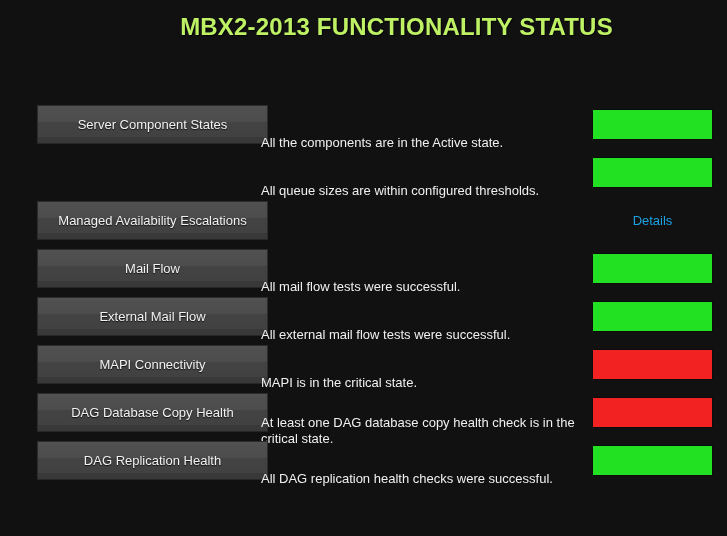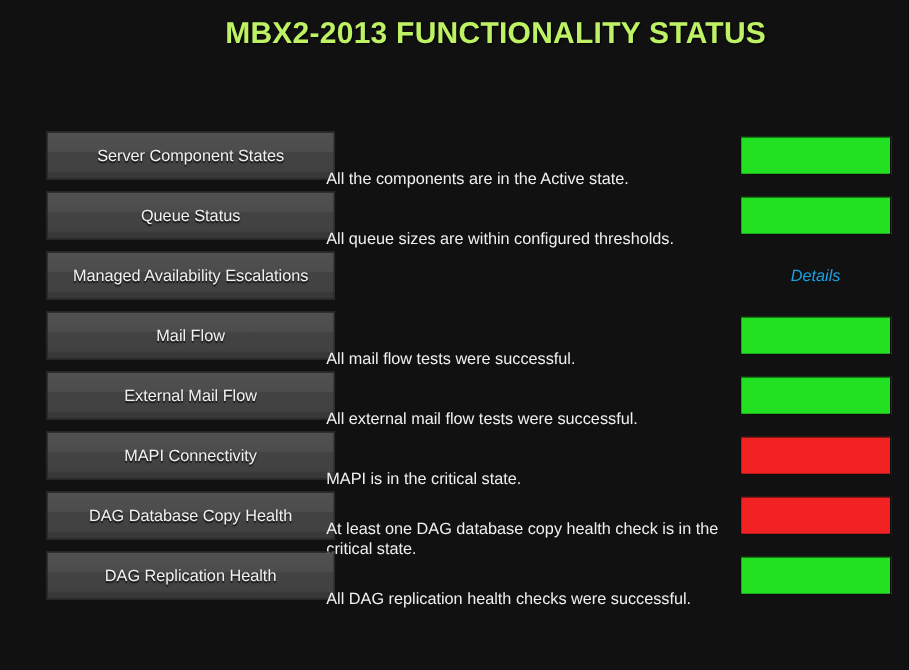--- a/index.html
+++ b/index.html
@@ -92,21 +92,20 @@
     justify-content: center;
   }
 
   
   .status-cell {
     position: absolute;
     left: 592px;
     top: 4px;
     width: 121px;
     height: 31px;
-    font-style: italic;
   }
   .status-box {
     width: 121px;
     height: 31px;
     box-sizing: border-box;
     border: 1px solid #0c0c0c;
   }
   .status-box.green { background: #22e022; }
   .status-box.red   { background: #f22222; }
 
@@ -131,21 +130,20 @@
 
   <div id="rows">
       <div class="row">
         <div class="name-button">Server Component States</div>
         <div class="desc">All the components are in the Active state.</div>
         <div class="status-cell">
           <div class="status-box green"></div>
         </div>
       </div>
       <div class="row">
-        <div class="name-button">Queue Status</div>
         <div class="desc">All queue sizes are within configured thresholds.</div>
         <div class="status-cell">
           <div class="status-box green"></div>
         </div>
       </div>
       <div class="row">
         <div class="name-button">Managed Availability Escalations</div>
         <div class="status-cell">
           <a class="status-link">Details</a>
         </div>

